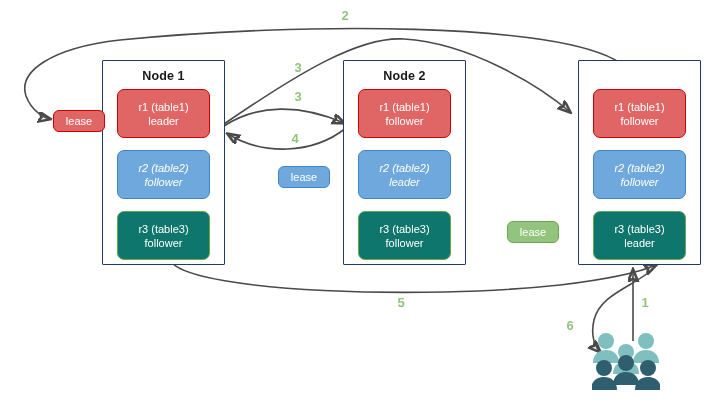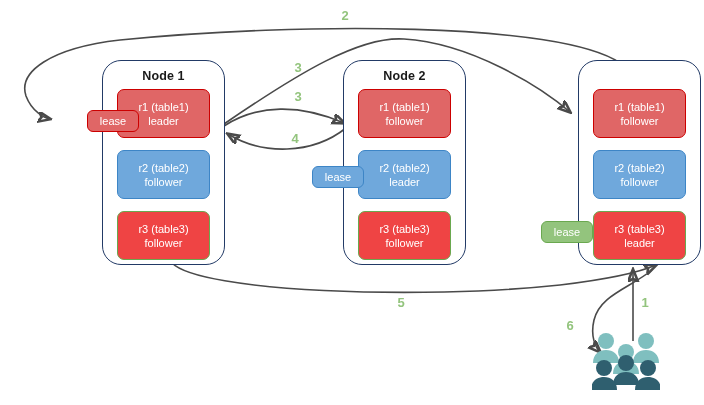--- a/index.html
+++ b/index.html
@@ -9,46 +9,46 @@
     -webkit-font-smoothing:antialiased;
   }
   #stage{position:absolute;left:0;top:0;width:704px;height:405px;}
 
   svg.arrows{position:absolute;left:0;top:0;width:704px;height:405px;overflow:visible;}
   svg.arrows path{fill:none;stroke:#4a4a4a;stroke-width:1.6;}
 
   .node{
     position:absolute;
     border:1.3px solid #223a66;
-    border-radius:19px;
+    border-radius:1px;
     background:#ffffff;
     box-sizing:border-box;
   }
   .node-title{
     position:absolute;left:0;right:0;top:8px;
     text-align:center;font-size:12.5px;font-weight:bold;color:#1a1a1a;
     letter-spacing:.1px;
   }
   .replica{
     position:absolute;left:14px;right:14px;
     height:49px;border-radius:7px;
     display:flex;flex-direction:column;align-items:center;justify-content:center;
     color:#ffffff;font-size:11px;line-height:14px;text-align:center;
     box-sizing:border-box;
   }
   .replica .l1,.replica .l2{display:block;}
   .rep-red{background:#e06666;border:1.3px solid #cc0000;text-align:right;}
-  .rep-blue{background:#6fa8dc;border:1.3px solid #3d85c6;}
-  .rep-green{background:#ef4444;border:1.3px solid #6aa84f;}
+  .rep-blue{background:#6fa8dc;border:1.3px solid #3d85c6;font-style:italic;}
+  .rep-green{background:#0f766e;border:1.3px solid #6aa84f;}
 
   .lease{
     position:absolute;border-radius:6px;
     display:flex;align-items:center;justify-content:center;
     color:#ffffff;font-size:11px;box-sizing:border-box;
-    width:52px;height:22px;margin-left:34px;
+    width:52px;height:22px;
   }
   .lease-red{background:#e06666;border:1.3px solid #cc0000;}
   .lease-blue{background:#6fa8dc;border:1.3px solid #3d85c6;}
   .lease-green{background:#93c47d;border:1.3px solid #6aa84f;}
 
   .step{
     position:absolute;color:#93c47d;font-size:13px;font-weight:bold;
     text-align:center;width:20px;
   }
   #users{position:absolute;}

